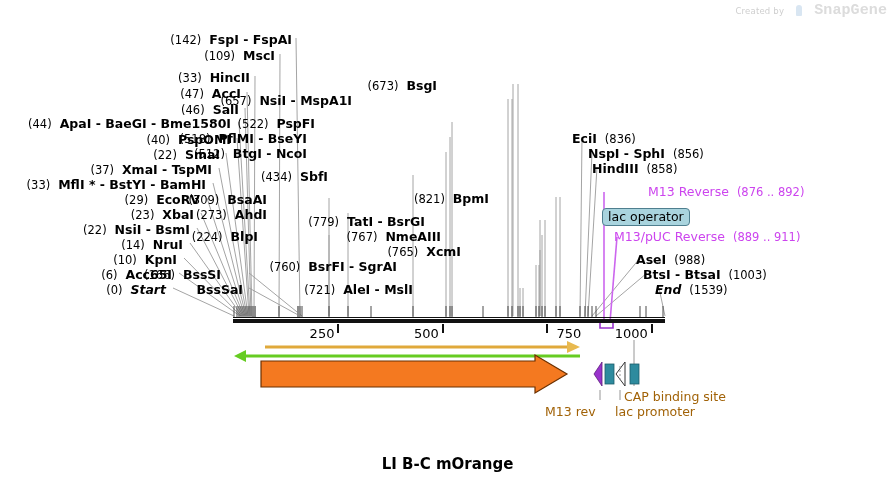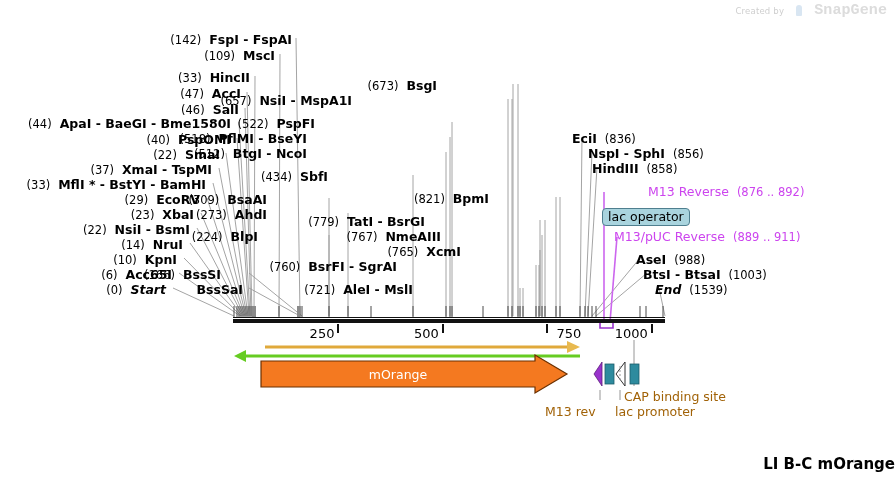--- a/index.html
+++ b/index.html
@@ -42,21 +42,21 @@
      padding-right:3px;}
   .cds-label{position:absolute;color:#fff;font-size:12.5px;font-weight:400;
      left:0;right:0;text-align:center;top:6px;}
   .fl{position:absolute;font-size:12.5px;color:#a16207;white-space:nowrap;}
 
   
   .badge{position:absolute;border:1px solid #4f7f8f;background:#a9d4de;
      border-radius:4px;font-size:12.5px;color:#000;padding:1px 5px 2px 5px;line-height:1.05;}
 
   
-  .title{position:absolute;width:100%;text-align:right;font-size:15px;font-weight:bold;color:#000;}
+  .title{position:absolute;width:100%;text-align:center;font-size:15px;font-weight:bold;color:#000;}
   .subtitle{position:absolute;width:100%;text-align:center;font-size:12.5px;color:#000;}
 </style>
 </head>
 <body>
 
 <div class="map">
 
   <div class="wm">
     <span>Created by</span>
     <span class="tick"></span>
@@ -255,21 +255,20 @@
     </g>
     <g>
       <line x1="246" y1="356" x2="580" y2="356" stroke="#66cc22" stroke-width="3"></line>
       <polygon points="246,350 234,356 246,362" fill="#66cc22"></polygon>
     </g>
   </svg>
 
   <svg class="leaders" viewBox="0 0 895 493" xmlns="http://www.w3.org/2000/svg">
     <polygon points="261,361 535,361 535,355 567,374 535,393 535,387 261,387" fill="#f47920" stroke="#6b3000" stroke-width="1.2"></polygon>
   </svg>
-  <div style="position:absolute;left:261px;top:367px;width:274px;text-align:center;" class="cds-label">mOrange</div>
 
   <svg class="leaders" viewBox="0 0 895 493" xmlns="http://www.w3.org/2000/svg">
     <polygon points="602,362 602,386 594,374" fill="#9933cc" stroke="#5a1d7a" stroke-width="0.8"></polygon>
     <rect x="605" y="364" width="9" height="20" fill="#2e8b9e" stroke="#1d5c69" stroke-width="0.8"></rect>
     <polygon points="625,362 625,386 616,374" fill="#ffffff" stroke="#333" stroke-width="1"></polygon>
     <line x1="620" y1="366" x2="620" y2="382" stroke="#999" stroke-width="1" stroke-dasharray="2 2"></line>
     <rect x="630" y="364" width="9" height="20" fill="#2e8b9e" stroke="#1d5c69" stroke-width="0.8"></rect>
   </svg>
 
   <div id="callouts">

